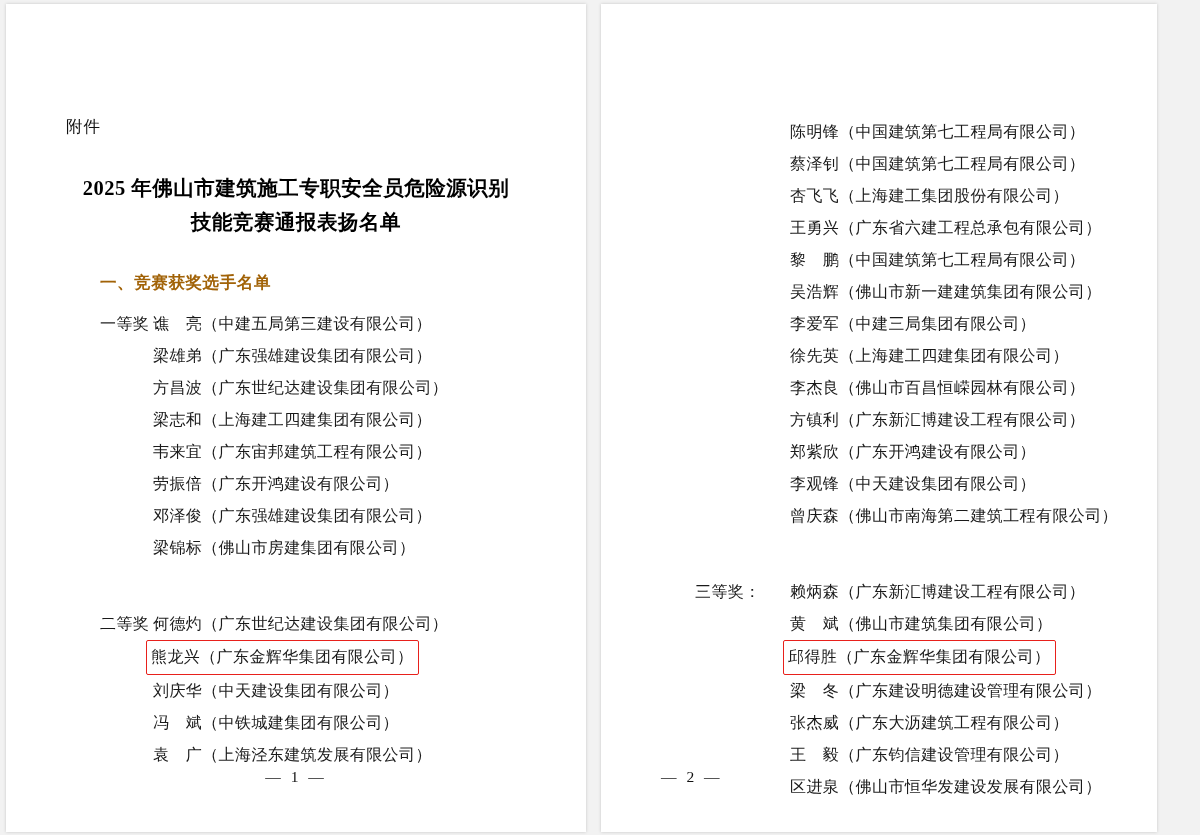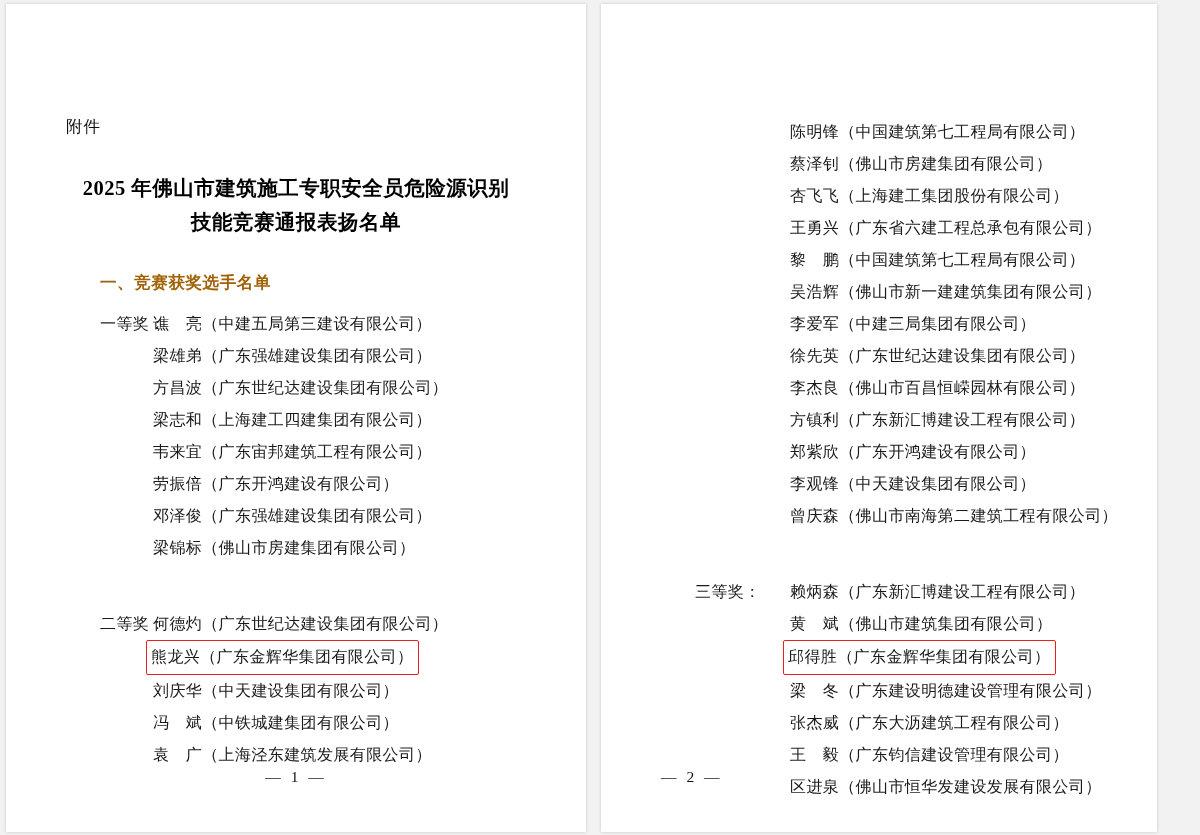--- a/index.html
+++ b/index.html
@@ -223,39 +223,39 @@
     <div class="page-number">— 1 —</div>
   </div>
 
   <div class="page page-right">
     <div class="page-inner">
       <div class="right-list">
         <div class="right-row">
           <span class="entry-text">陈明锋（中国建筑第七工程局有限公司）</span>
         </div>
         <div class="right-row">
-          <span class="entry-text">蔡泽钊（佛山市房建集团有限公司）</span>
+          <span class="entry-text">蔡泽钊（中国建筑第七工程局有限公司）</span>
         </div>
         <div class="right-row">
           <span class="entry-text">杏飞飞（上海建工集团股份有限公司）</span>
         </div>
         <div class="right-row">
           <span class="entry-text">王勇兴（广东省六建工程总承包有限公司）</span>
         </div>
         <div class="right-row">
           <span class="entry-text">黎　鹏（中国建筑第七工程局有限公司）</span>
         </div>
         <div class="right-row">
           <span class="entry-text">吴浩辉（佛山市新一建建筑集团有限公司）</span>
         </div>
         <div class="right-row">
           <span class="entry-text">李爱军（中建三局集团有限公司）</span>
         </div>
         <div class="right-row">
-          <span class="entry-text">徐先英（广东世纪达建设集团有限公司）</span>
+          <span class="entry-text">徐先英（上海建工四建集团有限公司）</span>
         </div>
         <div class="right-row">
           <span class="entry-text">李杰良（佛山市百昌恒嵘园林有限公司）</span>
         </div>
         <div class="right-row">
           <span class="entry-text">方镇利（广东新汇博建设工程有限公司）</span>
         </div>
         <div class="right-row">
           <span class="entry-text">郑紫欣（广东开鸿建设有限公司）</span>
         </div>

